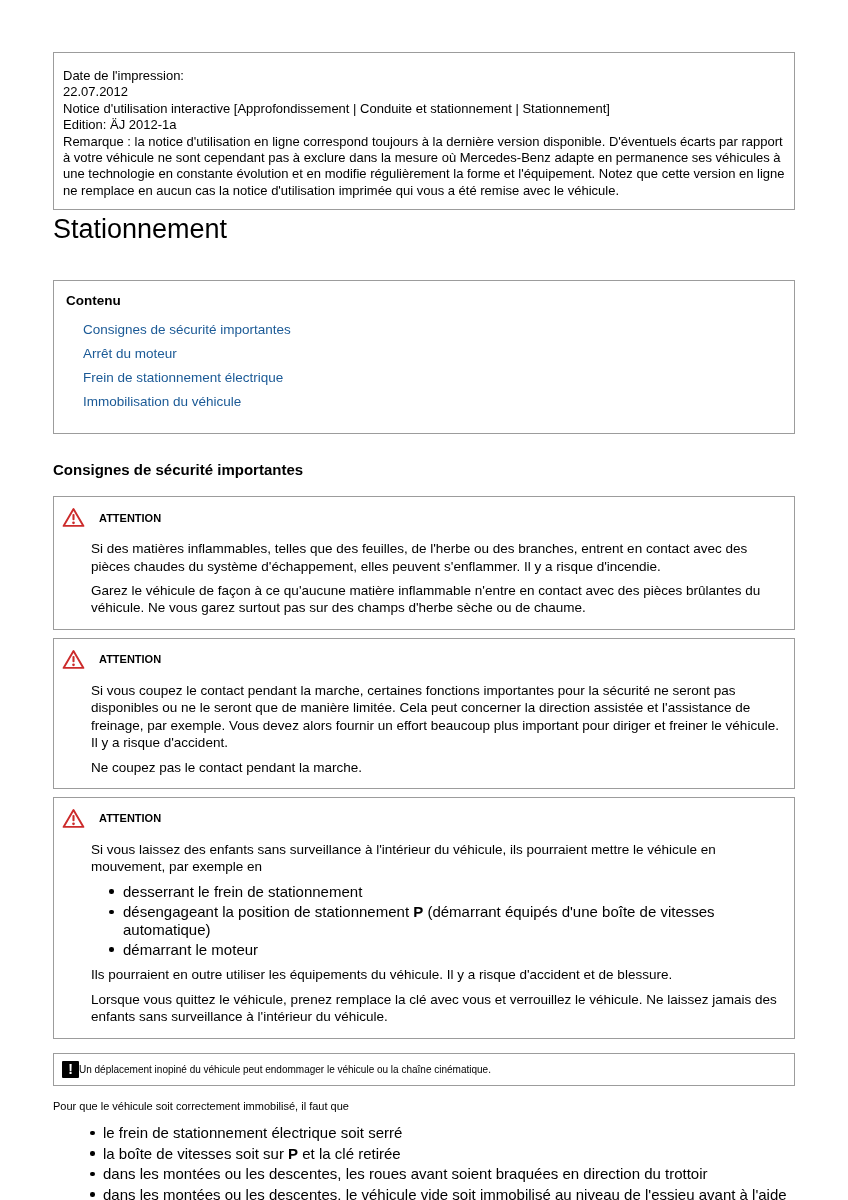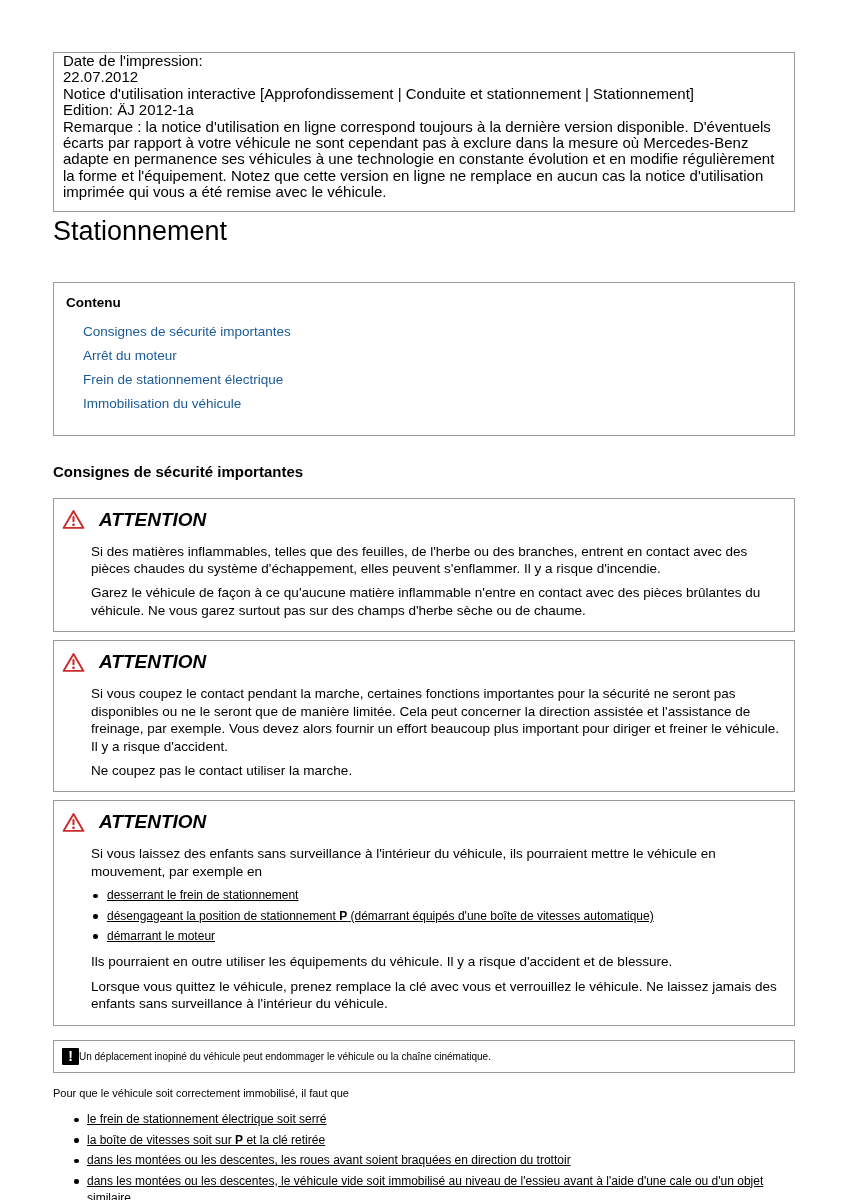--- a/index.html
+++ b/index.html
@@ -7,22 +7,22 @@
   body {
     width: 848px; min-height: 1200px;
     color: #000;
     font-family: "Liberation Sans", sans-serif;
   }
   .page { width: 848px; min-height: 1200px; padding: 52px 53px 40px 53px; }
 
   
   .print-box {
     border: 1px solid #9c9c9c;
-    padding: 0 9px 10px 9px;
-    font-size: 15px; line-height: 16.4px;
+    padding: 15px 9px 10px 9px;
+    font-size: 13px; line-height: 16.4px;
   }
   .print-box p { margin: 0; }
 
   
   .page-title {
     font-size: 27px; font-weight: 400;
     margin: 4px 0 0 0; line-height: 30px;
   }
 
   
@@ -44,30 +44,29 @@
 
   
   .warning-box {
     border: 1px solid #9c9c9c;
     margin-top: 18px;
     padding: 9px 14px 5px 7px;
   }
   .warning-box.stacked { margin-top: 8px; }
   .warn-head { display: flex; align-items: center; margin: 1px 0 12px 0; }
   .warn-icon { width: 23px; height: 21px; flex: 0 0 auto; margin-left: 1px; }
-  .warn-label { font-weight: 700; font-size: 19px; margin-left: 14px; font-style: italic; }
+  .warn-label { font-weight: 700; font-size: 11px; margin-left: 14px; }
   .warn-body { margin-left: 30px; }
   .warn-body p { font-size: 13.5px; line-height: 17.4px; margin: 0 0 7px 0; }
 
   
   ul.dot-list { list-style: none; margin: 2px 0 8px 0; padding: 0; }
   ul.dot-list li {
-    position: relative; font-size: 12px; line-height: 17.4px;
-    margin: 0 0 3px 0;
-    text-decoration: underline;
+    position: relative; font-size: 15px; line-height: 17.4px;
+    margin: 0 0 3px 16px;
   }
   .warn-body ul.dot-list li { padding-left: 16px; }
   .warn-body ul.dot-list li::before {
     content: ""; position: absolute; left: 2px; top: 6.5px;
     width: 4.5px; height: 4.5px; border-radius: 50%; background: #000;
   }
   .immo-list li { padding-left: 34px; }
   .immo-list li::before {
     content: ""; position: absolute; left: 21px; top: 6.5px;
     width: 4.5px; height: 4.5px; border-radius: 50%; background: #000;
@@ -141,21 +140,21 @@
         <svg viewBox="0 0 24 22" width="23" height="21" aria-hidden="true">
           <path d="M12 2.2 L22.4 19.8 H1.6 Z" fill="none" stroke="#cc2b2b" stroke-width="2" stroke-linejoin="round"></path>
           <rect x="10.9" y="7.4" width="2.2" height="6.4" rx="1" fill="#cc2b2b"></rect>
           <circle cx="12" cy="16.6" r="1.4" fill="#cc2b2b"></circle>
         </svg>
       </span>
       <span class="warn-label">ATTENTION</span>
     </div>
     <div class="warn-body">
       <p>Si vous coupez le contact pendant la marche, certaines fonctions importantes pour la sécurité ne seront pas disponibles ou ne le seront que de manière limitée. Cela peut concerner la direction assistée et l'assistance de freinage, par exemple. Vous devez alors fournir un effort beaucoup plus important pour diriger et freiner le véhicule. Il y a risque d'accident.</p>
-      <p>Ne coupez pas le contact utiliser la marche.</p>
+      <p>Ne coupez pas le contact pendant la marche.</p>
     </div>
   </div>
 
   <div class="warning-box stacked">
     <div class="warn-head">
       <span class="warn-icon">
         <svg viewBox="0 0 24 22" width="23" height="21" aria-hidden="true">
           <path d="M12 2.2 L22.4 19.8 H1.6 Z" fill="none" stroke="#cc2b2b" stroke-width="2" stroke-linejoin="round"></path>
           <rect x="10.9" y="7.4" width="2.2" height="6.4" rx="1" fill="#cc2b2b"></rect>
           <circle cx="12" cy="16.6" r="1.4" fill="#cc2b2b"></circle>

